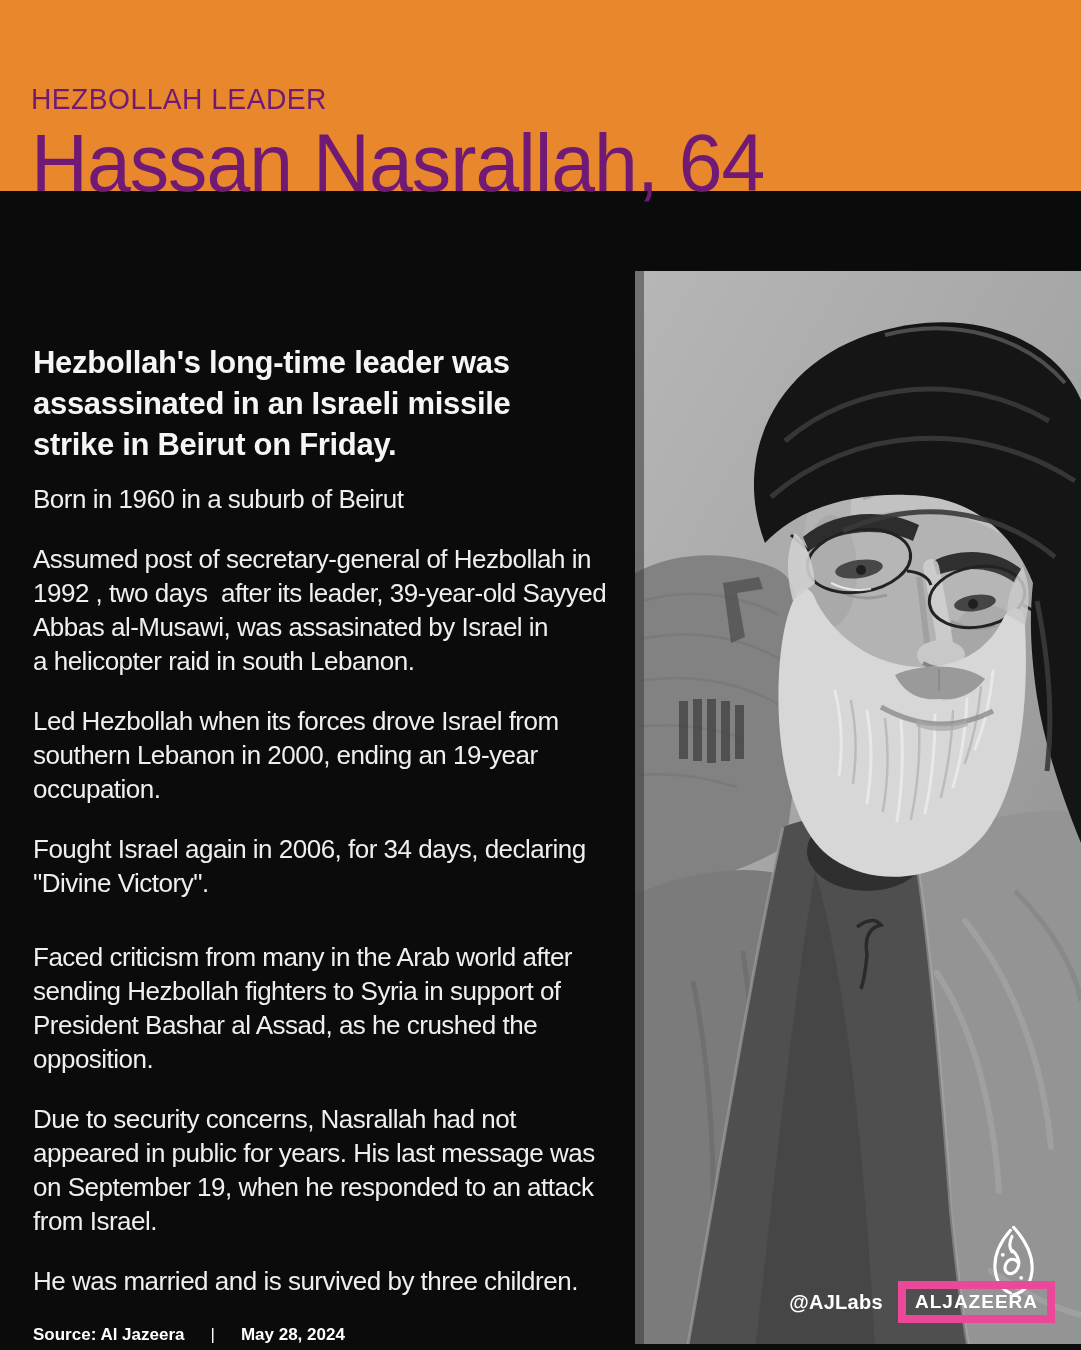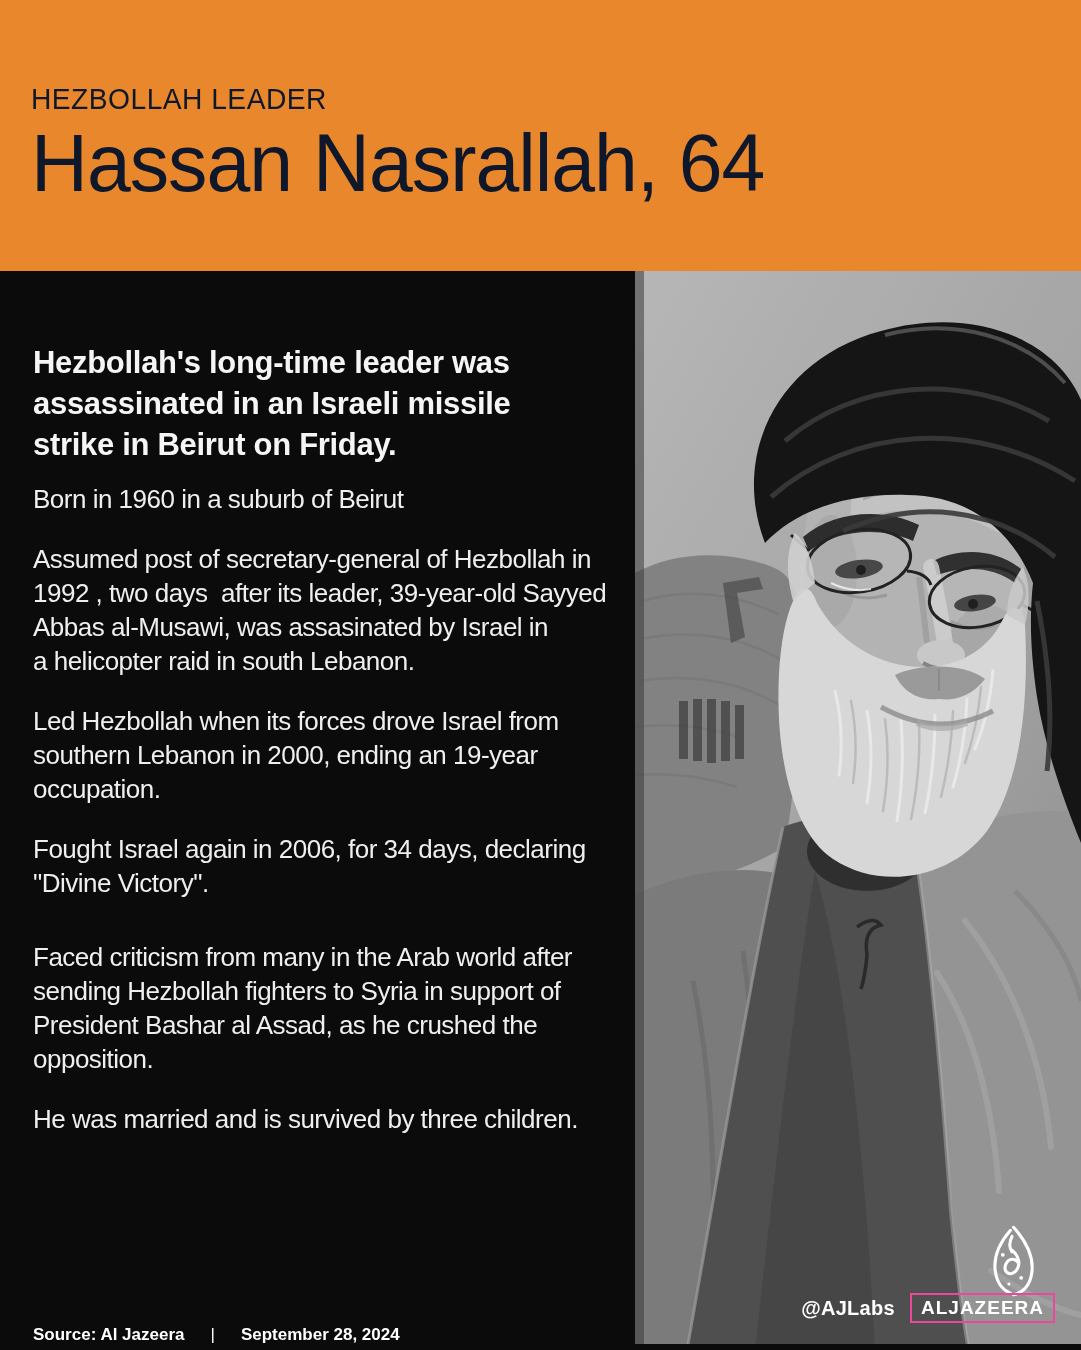--- a/index.html
+++ b/index.html
@@ -9,23 +9,23 @@
   }
   html,body{margin:0;padding:0;background:#222;}
   .canvas{
     position:relative;width:1081px;height:1350px;overflow:hidden;
     background:var(--background,#0B0B0B);
     font-family:"Liberation Sans",sans-serif;
     -webkit-font-smoothing:antialiased;
   }
   
   .header-band{
-    position:absolute;left:0;top:0;width:1081px;height:271px;
+    position:absolute;left:0;top:0;width:1081px;height:191px;
     background:var(--accent,#E8872B);
-    box-sizing:border-box;padding:84px 0 0 31px;color:#0f172a;
+    box-sizing:border-box;padding:84px 0 0 31px;color:#701a75;
   }
   .kicker{
     font-size:30px;font-weight:400;line-height:1;letter-spacing:0.5px;
     transform:scaleX(0.94);transform-origin:left center;white-space:nowrap;
   }
   .headline{
     margin:9px 0 0 0;font-size:82px;font-weight:400;line-height:0.98;
     letter-spacing:-1px;transform:scaleX(0.96);transform-origin:left center;
     white-space:nowrap;
   }
@@ -52,21 +52,21 @@
   .photo{
     position:absolute;left:635px;top:271px;width:446px;height:1079px;margin:0;
   }
   .photo svg.portrait{position:absolute;inset:0;display:block;}
   .credit{
     position:absolute;right:26px;bottom:27px;display:flex;align-items:center;
     gap:15px;color:#fff;z-index:3;
   }
   .credit .handle{font-size:20px;font-weight:700;letter-spacing:0.3px;}
   .credit .brand-box{
-    border:2px solid #ec4899;padding:3px 9px 4px 9px;font-size:19px;font-weight:700;
+    border:8px solid #ec4899;padding:3px 9px 4px 9px;font-size:19px;font-weight:700;
     letter-spacing:1px;line-height:1;
   }
   .aj-logo{
     position:absolute;right:46px;bottom:52px;width:46px;height:74px;z-index:3;
   }
 </style>
 </head>
 <body>
 
 <div class="canvas">
@@ -87,26 +87,30 @@
 a helicopter raid in south Lebanon.</p>
     <p class="para">Led Hezbollah when its forces drove Israel from
 southern Lebanon in 2000, ending an 19-year
 occupation.</p>
     <p class="para">Fought Israel again in 2006, for 34 days, declaring
 "Divine Victory".</p>
     <p class="para gap-top">Faced criticism from many in the Arab world after
 sending Hezbollah fighters to Syria in support of
 President Bashar al Assad, as he crushed the
 opposition.</p>
+    <p class="para">Due to security concerns, Nasrallah had not
+appeared in public for years. His last message was
+on September 19, when he responded to an attack
+from Israel.</p>
     <p class="para">He was married and is survived by three children.</p>
 
     <footer class="source-line">
       <span>Source: Al Jazeera</span>
       <span class="sep">|</span>
-      <span>September 28, 2024</span>
+      <span>May 28, 2024</span>
     </footer>
   </main>
 
   <figure class="photo">
     <svg class="portrait" viewBox="0 0 446 1079" preserveAspectRatio="none" aria-hidden="true">
       <defs>
         <linearGradient id="bgGrad" x1="0" y1="0" x2="0.7" y2="1">
           <stop offset="0" stop-color="#b6b6b6"></stop>
           <stop offset="0.5" stop-color="#a6a6a6"></stop>
           <stop offset="1" stop-color="#8f8f8f"></stop>

